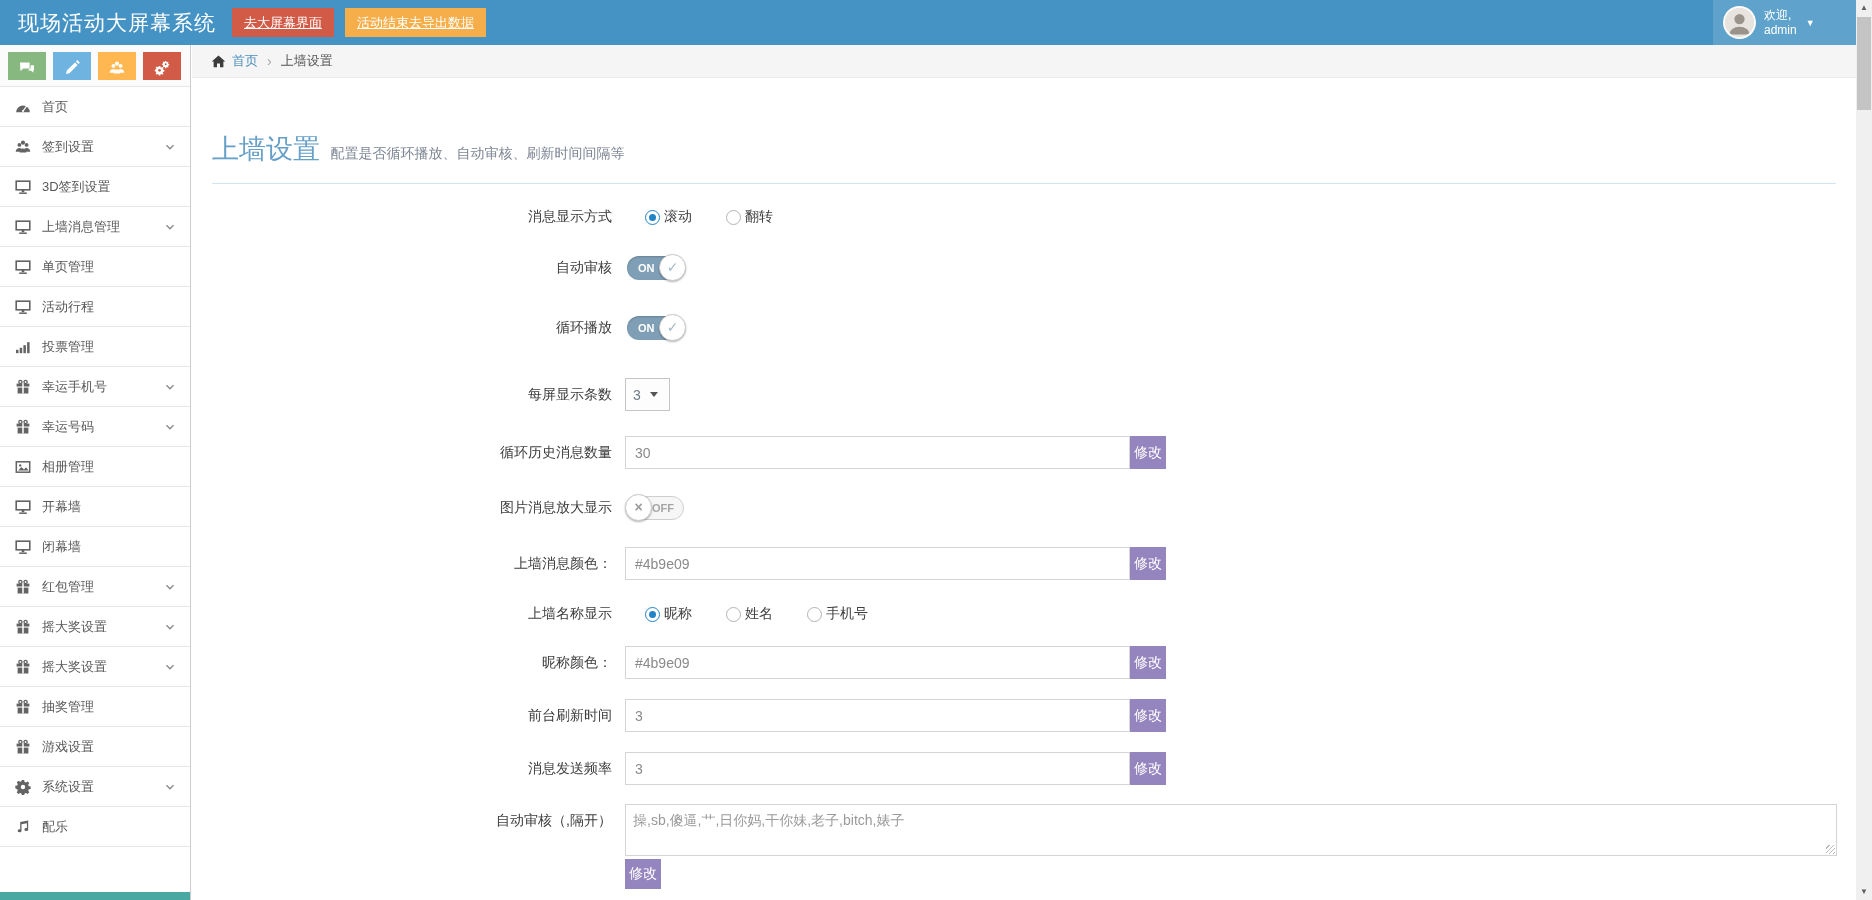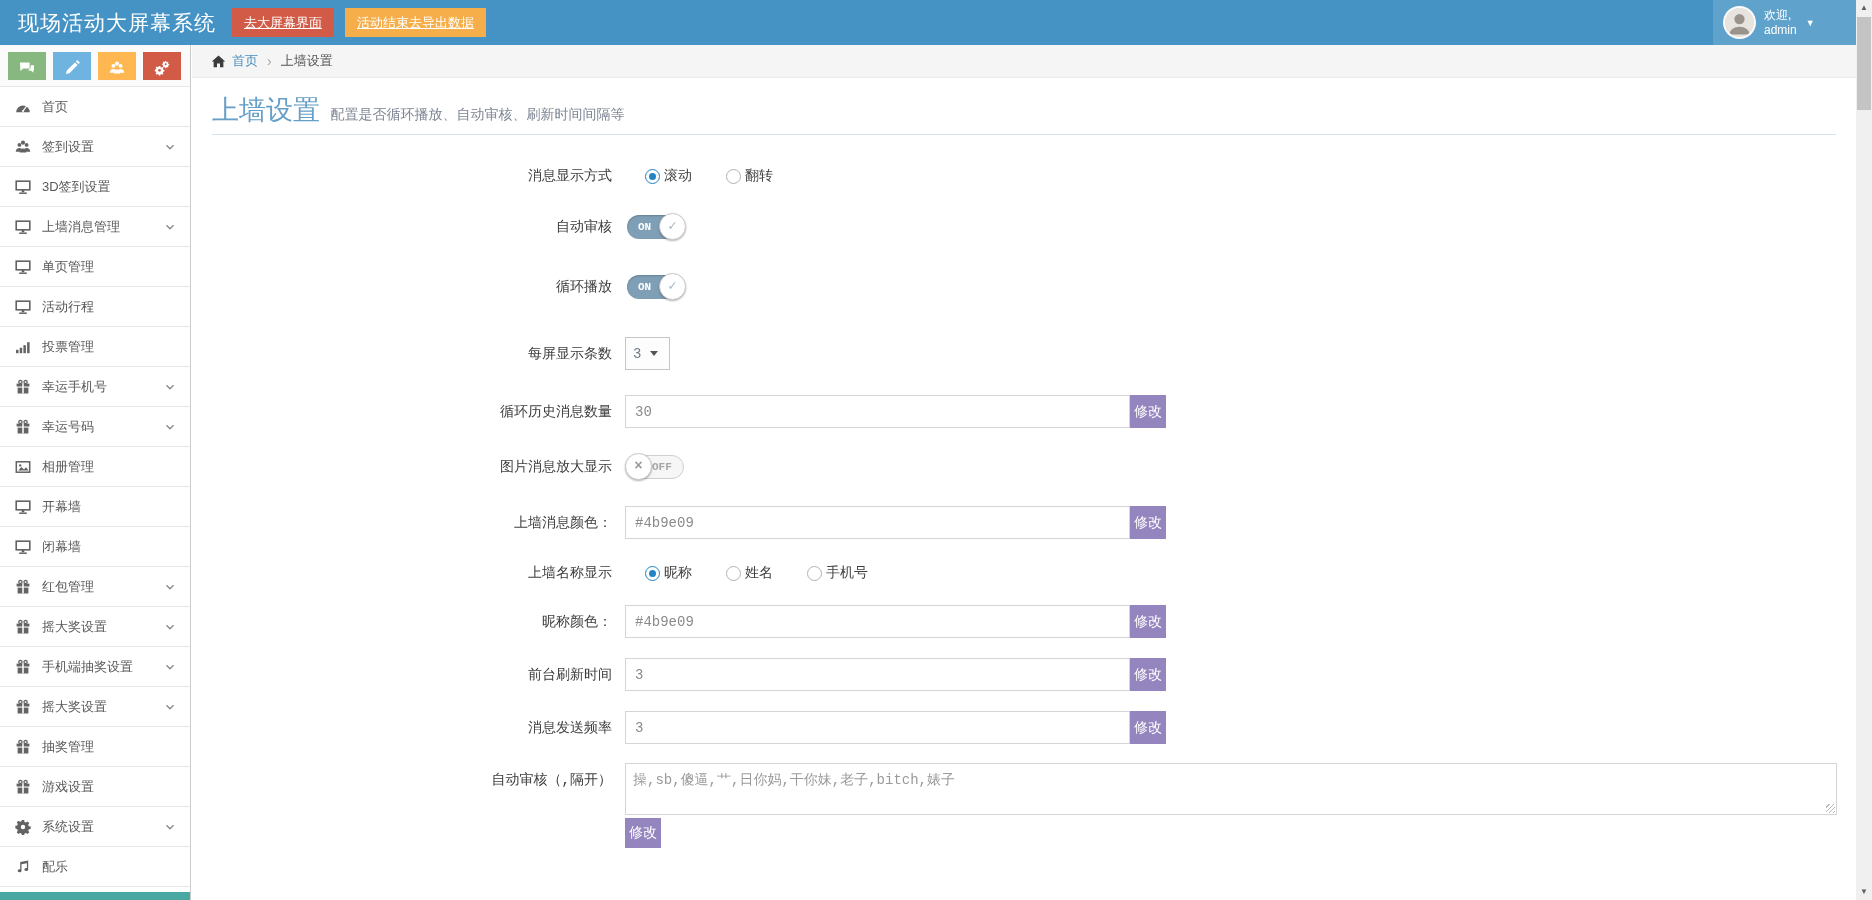--- a/index.html
+++ b/index.html
@@ -34,27 +34,27 @@
   
   .main { position:absolute; left:192px; top:45px; right:16px; bottom:0; background:#fff; }
   .breadcrumb { height:33px; background:#f5f5f5; border-bottom:1px solid #ececec; display:flex; align-items:center; padding-left:19px; font-size:13px; }
   .bc-home { width:15px; height:15px; color:#3c3c3c; margin-right:6px; }
   .bc-home svg { width:15px; height:15px; display:block; }
   .bc-link { color:#4c8fbd; cursor:pointer; }
   .bc-sep { color:#a5a5a5; margin:0 9px; font-size:14px; }
   .bc-current { color:#555; }
   .content { padding:0 20px; }
 
-  .page-header { margin-top:22px; line-height:20px; }
+  .page-header { margin-top:51px; line-height:40px; }
   .page-title { font-size:27px; font-weight:300; color:#669fc7; }
   .page-subtitle { font-size:14px; color:#7d8593; margin-left:6px; }
   .header-divider { border:none; border-bottom:1px solid #d5e3ee; margin-top:10px; }
 
   
-  .settings-form { margin-top:32px;font-family:Liberation Mono, monospace; }
+  .settings-form { margin-top:24px; }
   .row { display:flex; align-items:center; }
   .row.top { align-items:flex-start; }
   .lbl { width:400px; flex:none; text-align:right; font-size:14px; color:#3c3c3c; }
   .row.top .lbl { padding-top:8px; }
   .ctrl { margin-left:13px; display:flex; align-items:center; }
 
   .opt { display:flex; align-items:center; margin-left:20px; margin-right:14px; cursor:pointer; }
   .radio { width:15px; height:15px; border-radius:50%; border:1px solid #b3b3b3; background:#fff; position:relative; flex:none; }
   .radio.checked { border-color:#2283c5; }
   .radio.checked::after { content:''; position:absolute; left:3px; top:3px; width:7px; height:7px; border-radius:50%; background:#2283c5; }
@@ -325,37 +325,20 @@
         <div class="side-item">
           <span class="s-icon">
             <svg viewBox="0 0 16 16" fill="currentColor">
               <circle cx="5.4" cy="2.9" r="1.6" fill="none" stroke="currentColor" stroke-width="1.3"></circle>
               <circle cx="10.6" cy="2.9" r="1.6" fill="none" stroke="currentColor" stroke-width="1.3"></circle>
               <rect x="1.6" y="4.6" width="12.8" height="2.9"></rect>
               <rect x="2.6" y="8.6" width="10.8" height="5.9"></rect>
               <rect x="7.25" y="4.6" width="1.5" height="9.9" fill="#fff"></rect>
             </svg>
           </span>
-          <span class="s-label">手机端抽奖设置</span>
-          <span class="s-arrow">
-            <svg viewBox="0 0 12 12" fill="none" stroke="currentColor" stroke-width="1.4">
-              <path d="M2.5 4.2 6 7.7 9.5 4.2"></path>
-            </svg>
-          </span>
-        </div>
-        <div class="side-item">
-          <span class="s-icon">
-            <svg viewBox="0 0 16 16" fill="currentColor">
-              <circle cx="5.4" cy="2.9" r="1.6" fill="none" stroke="currentColor" stroke-width="1.3"></circle>
-              <circle cx="10.6" cy="2.9" r="1.6" fill="none" stroke="currentColor" stroke-width="1.3"></circle>
-              <rect x="1.6" y="4.6" width="12.8" height="2.9"></rect>
-              <rect x="2.6" y="8.6" width="10.8" height="5.9"></rect>
-              <rect x="7.25" y="4.6" width="1.5" height="9.9" fill="#fff"></rect>
-            </svg>
-          </span>
           <span class="s-label">摇大奖设置</span>
           <span class="s-arrow">
             <svg viewBox="0 0 12 12" fill="none" stroke="currentColor" stroke-width="1.4">
               <path d="M2.5 4.2 6 7.7 9.5 4.2"></path>
             </svg>
           </span>
         </div>
         <div class="side-item">
           <span class="s-icon">
             <svg viewBox="0 0 16 16" fill="currentColor">

